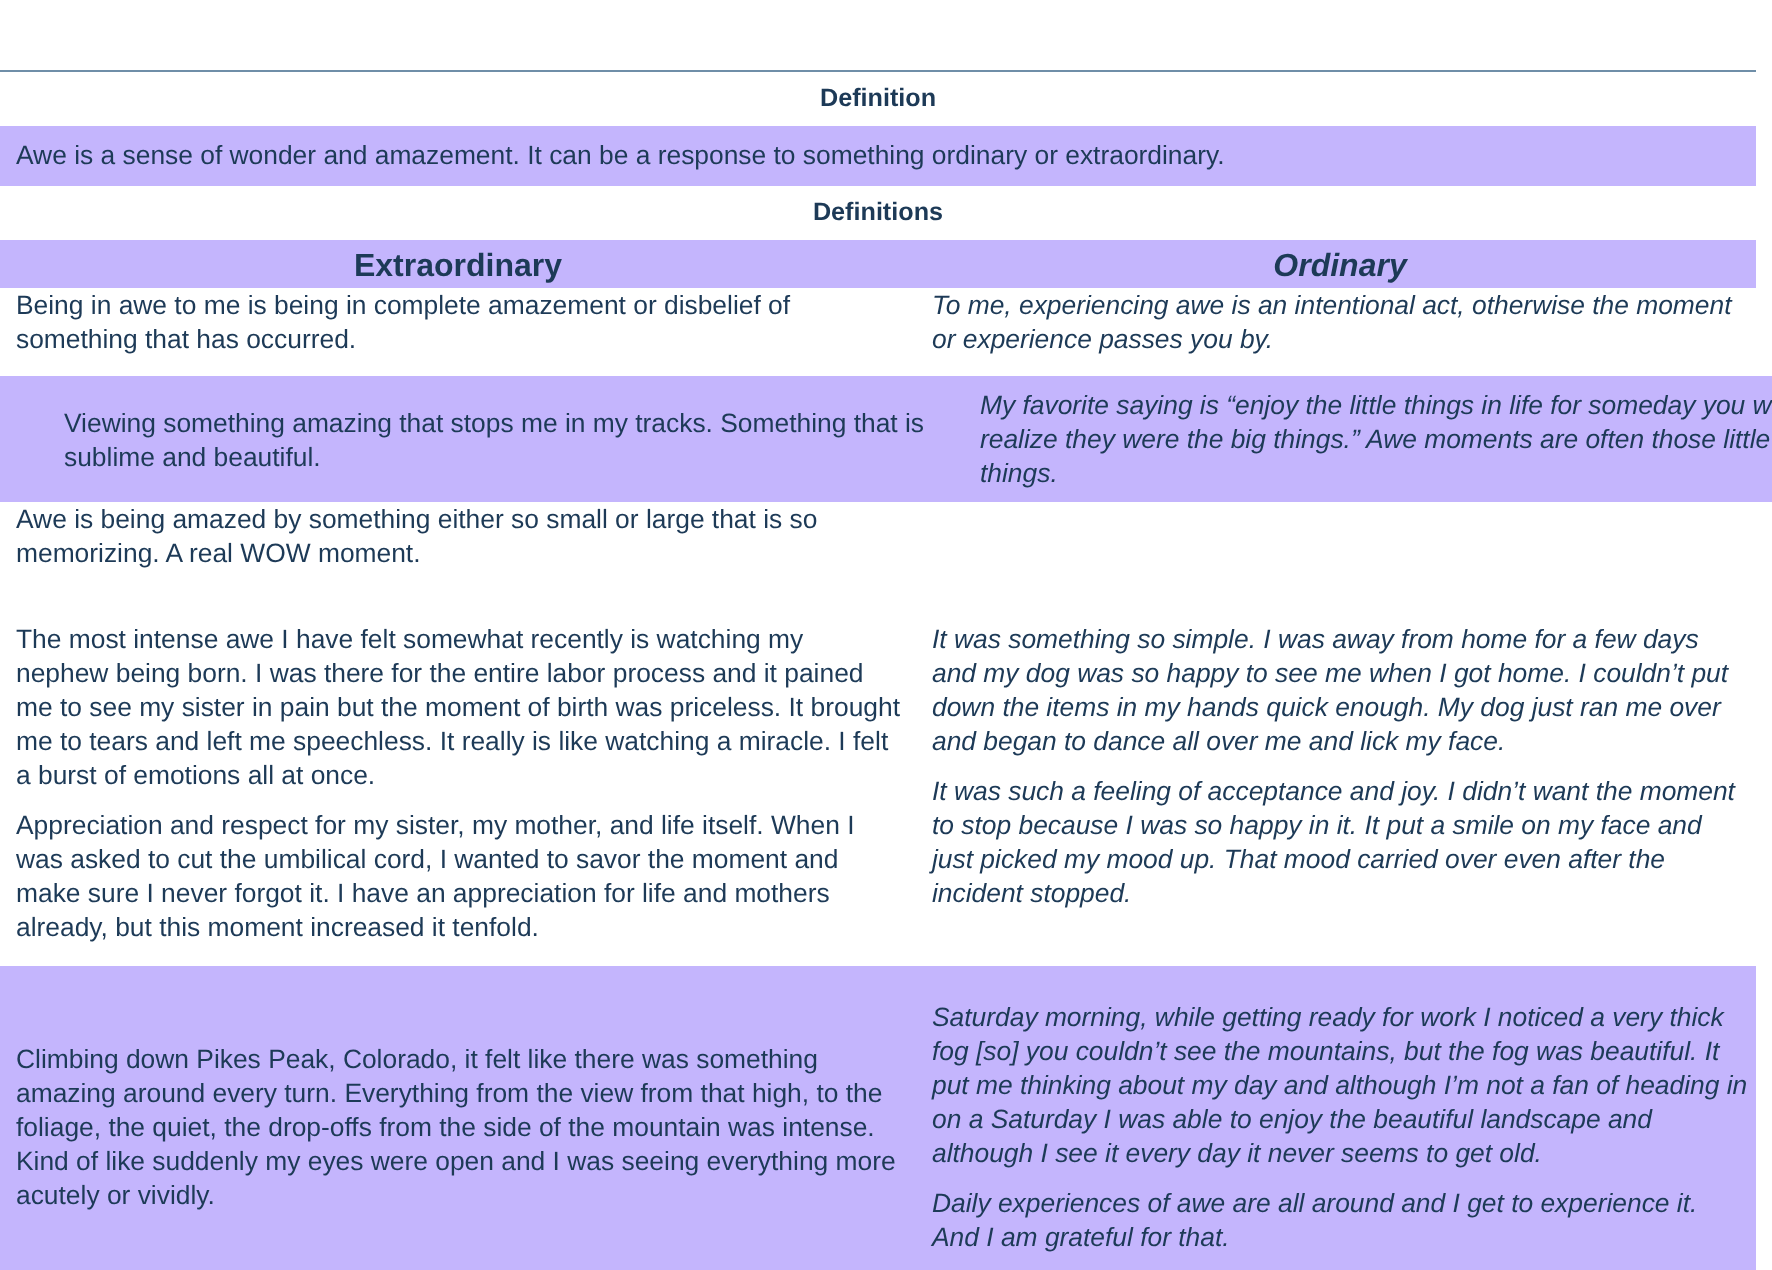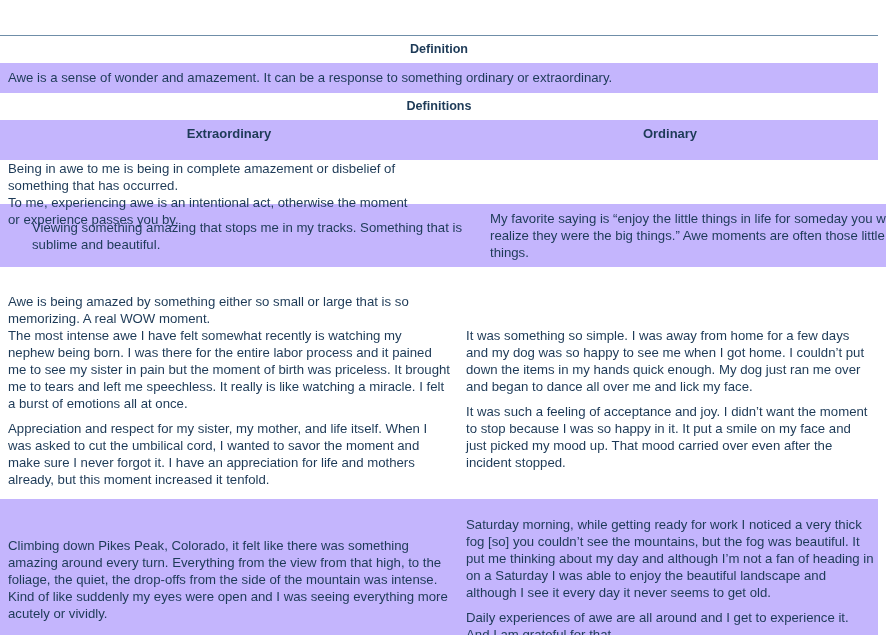--- a/index.html
+++ b/index.html
@@ -20,31 +20,31 @@
     width: 100%; box-sizing: border-box; padding: 0 8px;
     font-size: 13.2px; line-height: 17px;
   }
   .section-head {
     text-align: center; font-weight: bold; font-size: 12.6px;
     height: 27px; line-height: 27px;
   }
   .def-text { height: 30px; line-height: 30px; }
   .col { box-sizing: border-box; font-size: 13.2px; line-height: 17px; }
   .col.left { width: 458px; padding: 0 8px; }
-  .col.right { width: 420px; padding: 0 4px 0 8px; }
+  .col.right { width: 420px; padding: 0 4px 0 8px; font-style: italic; }
   .col-head {
-    height: 40px; line-height: 28px; text-align: center;
-    font-weight: bold; font-size: 13px;
+    height: 24px; line-height: 28px; text-align: center;
+    font-weight: bold; font-size: 16px;
   }
   .cell { padding-top: 6px; padding-bottom: 6px; }
   .p { margin: 0 0 8px 0; }
   .p:last-child { margin-bottom: 0; }
-  .r1 { height: 44px; flex-direction: column; }
+  .r1 { height: 44px; }
   .r2 { height: 63px; padding-left: 24px; }
-  .r3 { height: 60px; align-items: flex-end; }
+  .r3 { height: 60px; }
   .e1 { height: 172px; }
   .e2 { height: 160px; }
 </style>
 </head>
 <body>
 
 <div class="table">
 
   <div class="row">
     <div class="full section-head">Definition</div>

